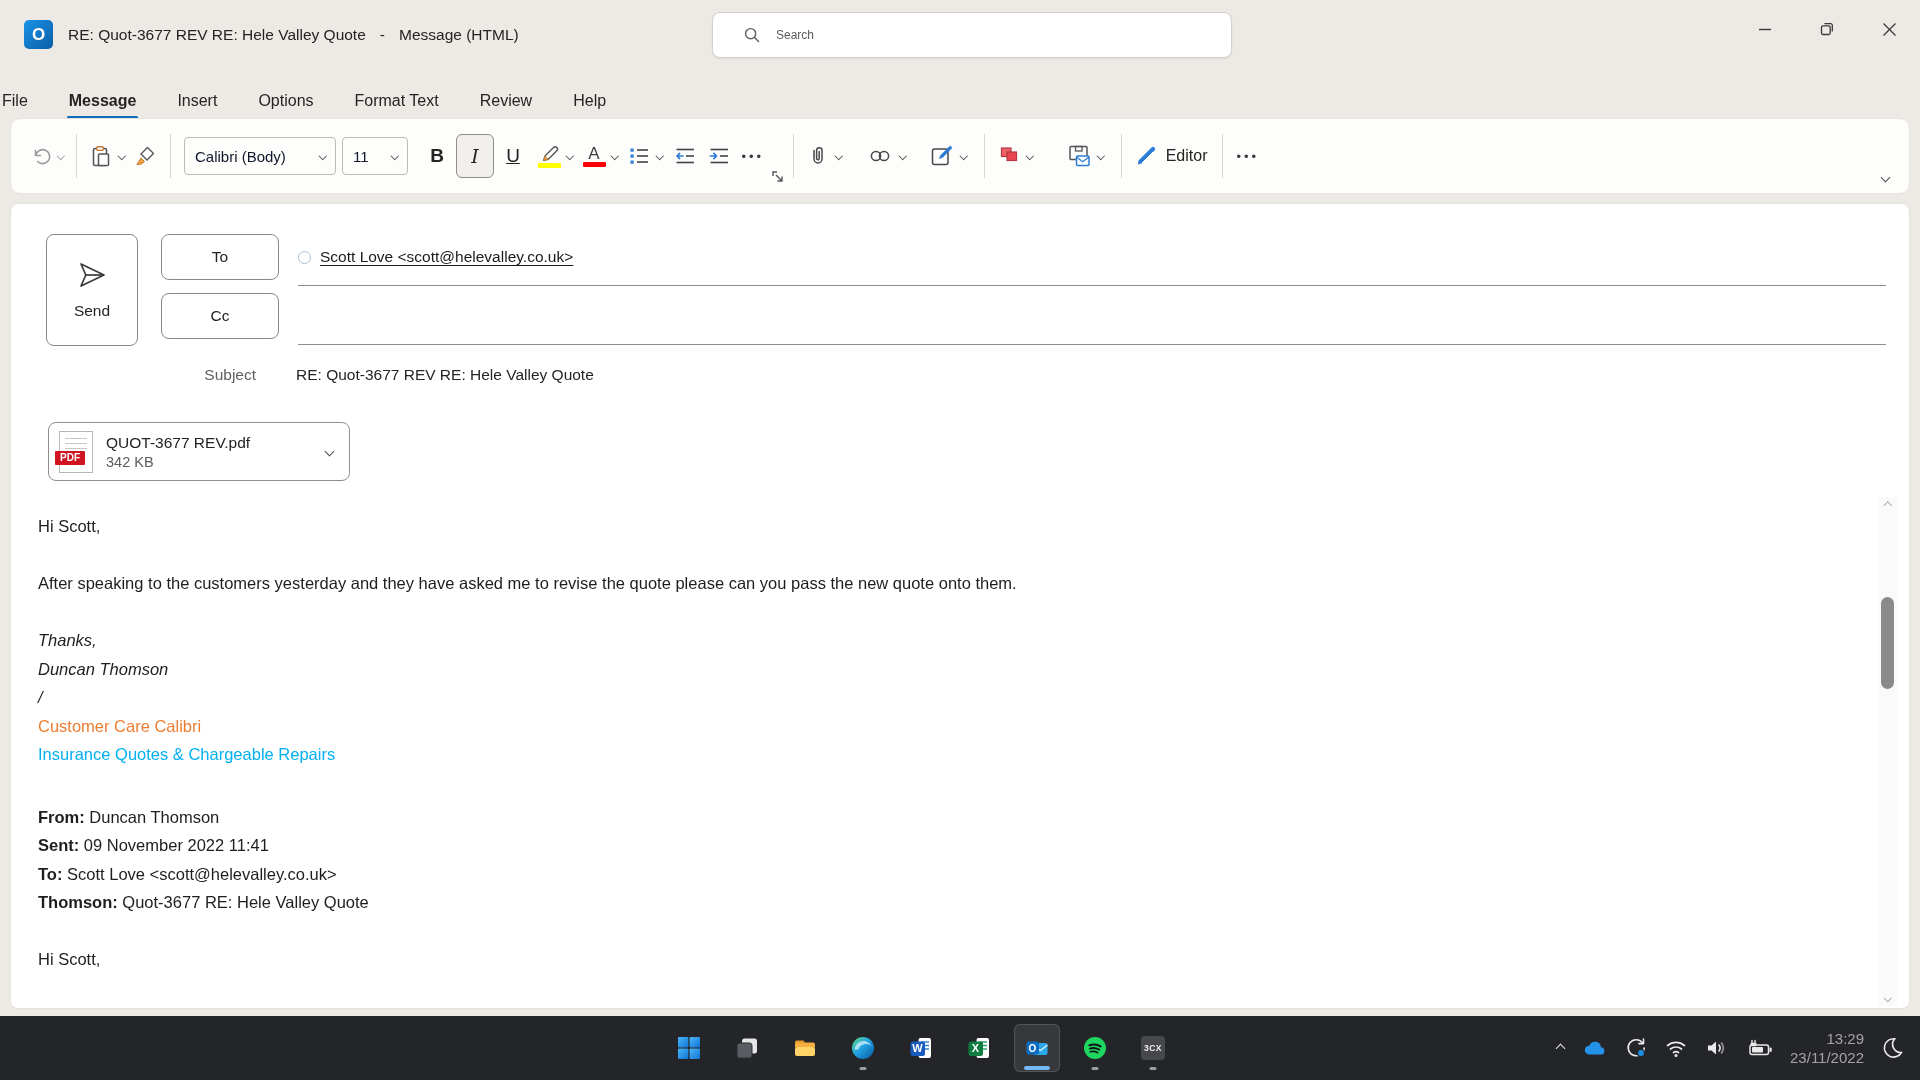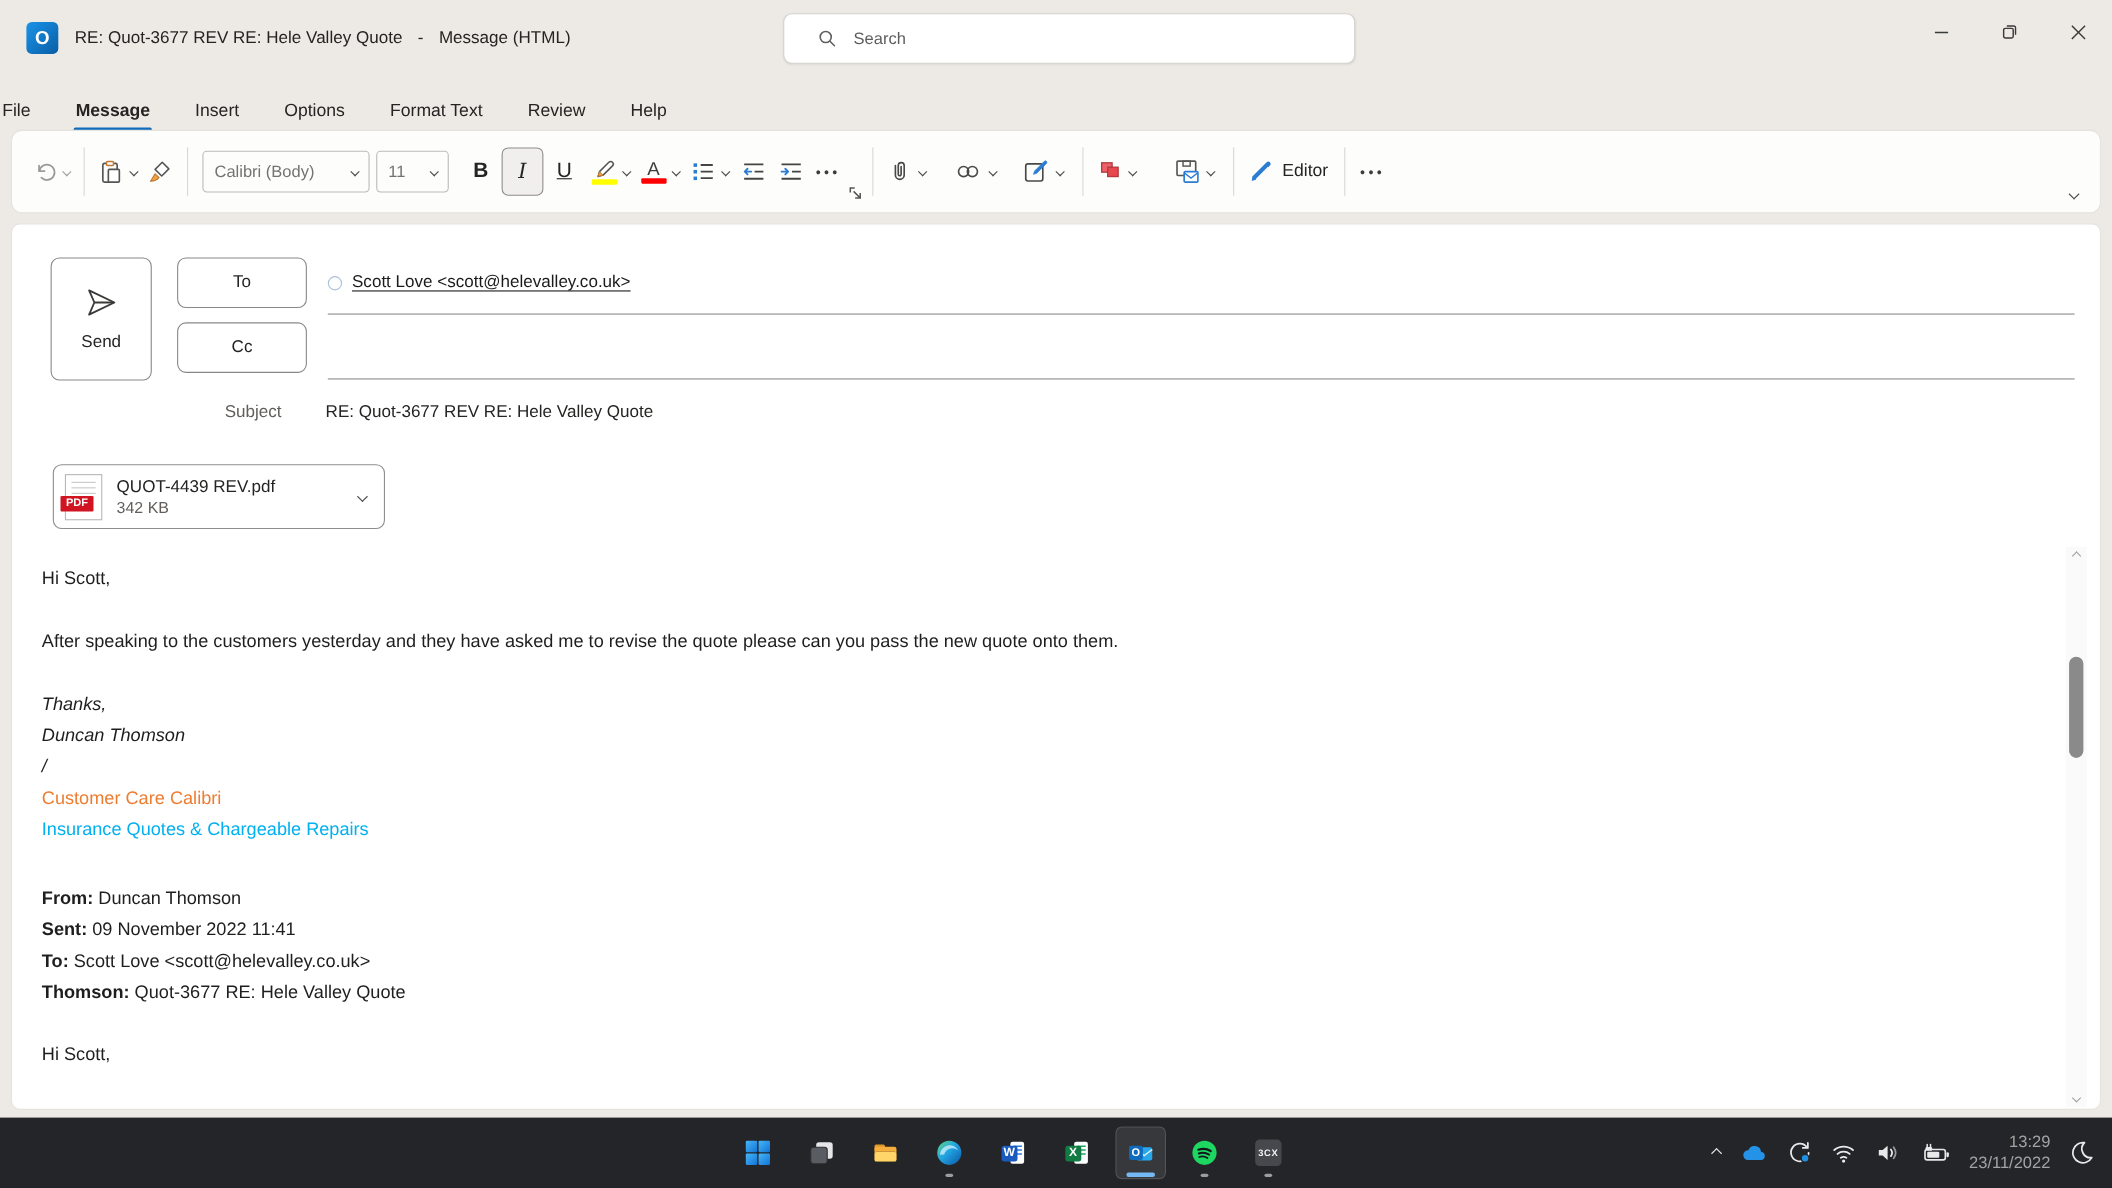--- a/index.html
+++ b/index.html
@@ -18,40 +18,40 @@
   
   .titlebar { position:absolute; left:0; top:0; width:1920px; height:70px; }
   .app-icon { position:absolute; left:24px; top:20px; width:29px; height:29px; border-radius:5px;
               background:linear-gradient(135deg,#1a93e8,#0a5ea6); display:flex; align-items:center; justify-content:center; }
   .app-icon span { color:#fff; font-weight:bold; font-size:17px; }
   .title-text { position:absolute; left:68px; top:26px; font-size:15.5px; white-space:nowrap; }
   .title-text .sep { margin:0 14px; }
   .search-box { position:absolute; left:712px; top:12px; width:520px; height:46px; background:#fff;
                 border:1px solid #d4d2ce; border-radius:8px; box-shadow:0 1px 2px rgba(0,0,0,.07);
                 display:flex; align-items:center; padding-left:30px; gap:15px; }
-  .search-box span { font-size:15px; color:#5d5d5d; }
+  .search-box span { font-size:12px; color:#5d5d5d; }
   .win-controls { position:absolute; right:0; top:0; height:58px; display:flex; }
   .win-btn { width:62px; height:58px; display:flex; align-items:center; justify-content:center; }
 
   
   .menubar { position:absolute; left:0; top:72px; width:1920px; height:42px;
              display:flex; align-items:flex-end; gap:37px; font-size:16px; }
   .menu-item { position:relative; padding:4px 2px; }
   .menu-item.active { font-weight:bold; }
   .menu-item.active .mi-underline { position:absolute; left:0; right:0; bottom:-5px; height:3.5px;
                                     background:#0f6cbd; border-radius:2px; }
 
   
   .ribbon { position:absolute; left:10px; top:118px; width:1900px; height:76px; background:#fdfdfc;
             border:1px solid #e5e3df; border-radius:10px; display:flex; align-items:center; padding:0 14px; }
   .rbtn { height:44px; min-width:32px; display:flex; align-items:center; justify-content:center;
           gap:6px; border-radius:4px; padding:0 5px; flex:none; }
   .rbtn svg { display:block; }
   .combo { border:1px solid #bdbbb8; border-radius:4px; height:38px; display:flex; align-items:center;
-           padding:0 10px; gap:16px; font-size:15px; color:#737373; flex:none; }
+           padding:0 10px; gap:16px; font-size:15px; color:#0f172a; flex:none; }
   .letter-btn { font-size:19px; width:38px; height:44px; display:flex; align-items:center; justify-content:center; border-radius:4px; flex:none; }
   .letter-btn.b { font-weight:bold; }
   .letter-btn.i { font-family:"DejaVu Serif", serif; font-style:italic; background:#f1efed;
                   border:1px solid #8f8d8a; border-radius:6px; }
   .letter-btn.u { text-decoration:underline; }
   .color-stack { display:flex; flex-direction:column; align-items:center; gap:1px; }
   .color-bar { width:23px; height:5px; border-radius:1px; }
   .dots { font-size:13px; letter-spacing:3px; color:#3d3d3d; padding:0 6px; flex:none; }
   .dialog-launcher { align-self:flex-end; margin-bottom:4px; }
   .ribbon-collapse { position:absolute; right:20px; bottom:8px; }
@@ -322,21 +322,21 @@
   <div class="subject-value">RE: Quot-3677 REV RE: Hele Valley Quote</div>
 
   <div class="attach-chip">
     <div class="pdf-icon">
       <div class="pdf-line" style="top:6px;"></div>
       <div class="pdf-line" style="top:11px;"></div>
       <div class="pdf-line" style="top:16px;"></div>
       <div class="pdf-badge">PDF</div>
     </div>
     <div class="attach-text">
-      <span class="attach-name">QUOT-4439 REV.pdf</span>
+      <span class="attach-name">QUOT-3677 REV.pdf</span>
       <span class="attach-size">342 KB</span>
     </div>
     <span class="chev attach-chev"></span>
   </div>
 
   <div class="body-area">
     <div>Hi Scott,</div>
     <div class="blank"></div>
     <div>After speaking to the customers yesterday and they have asked me to revise the quote please can you pass the new quote onto them.</div>
     <div class="blank"></div>

